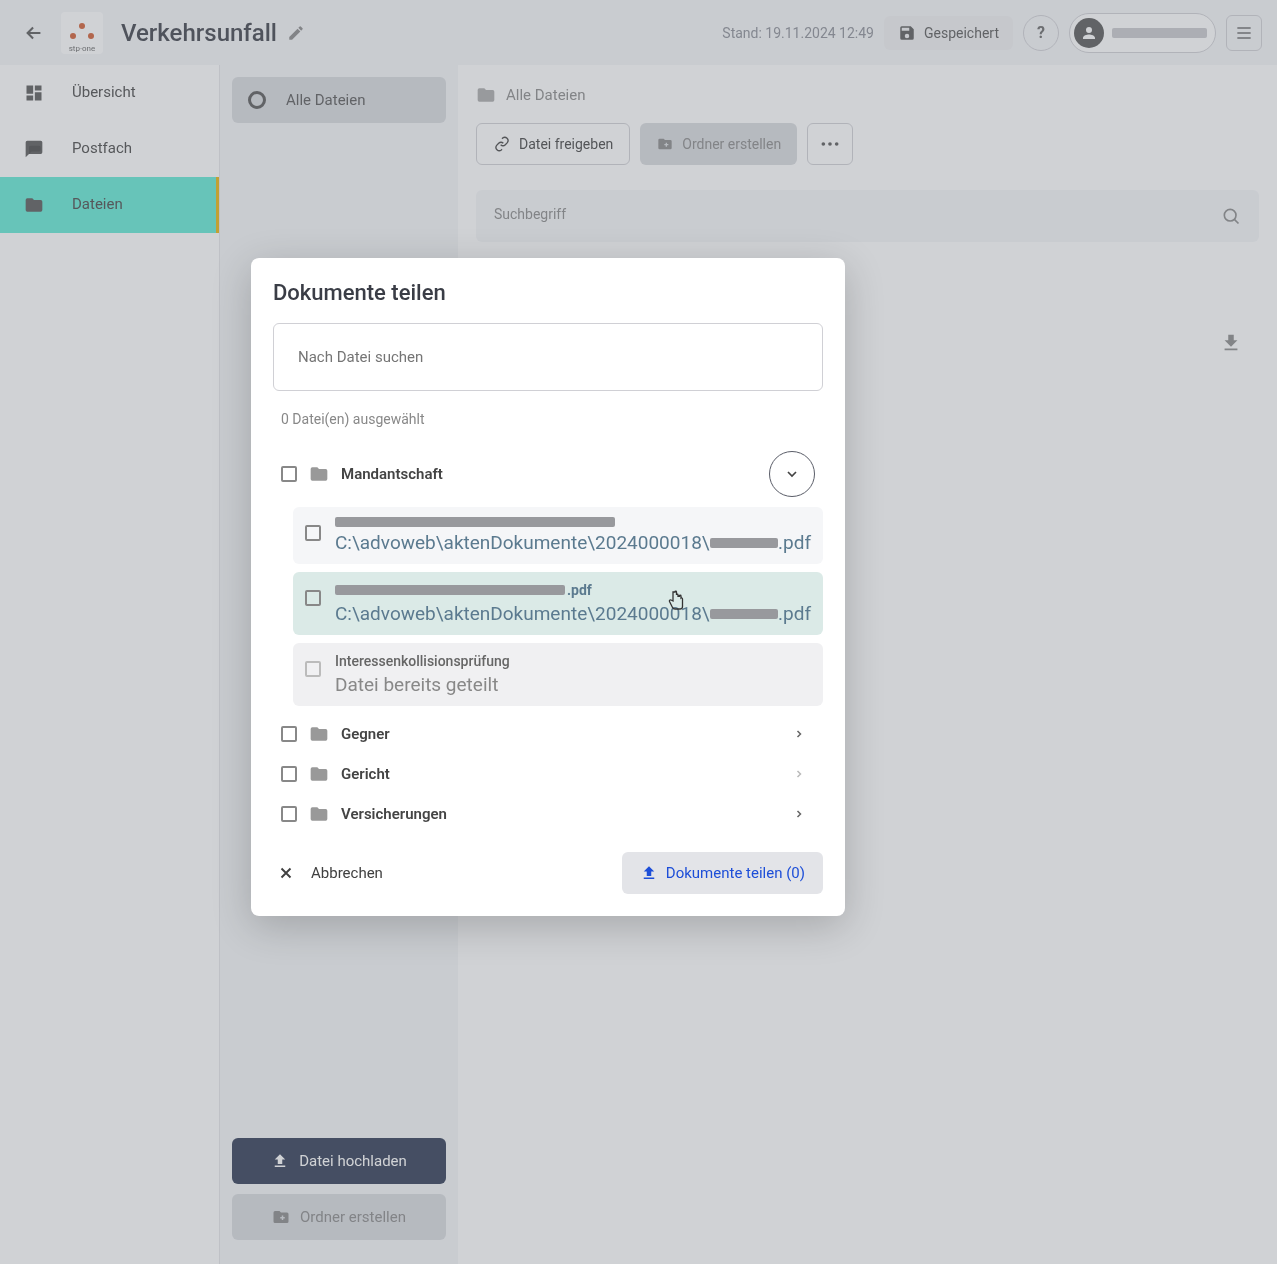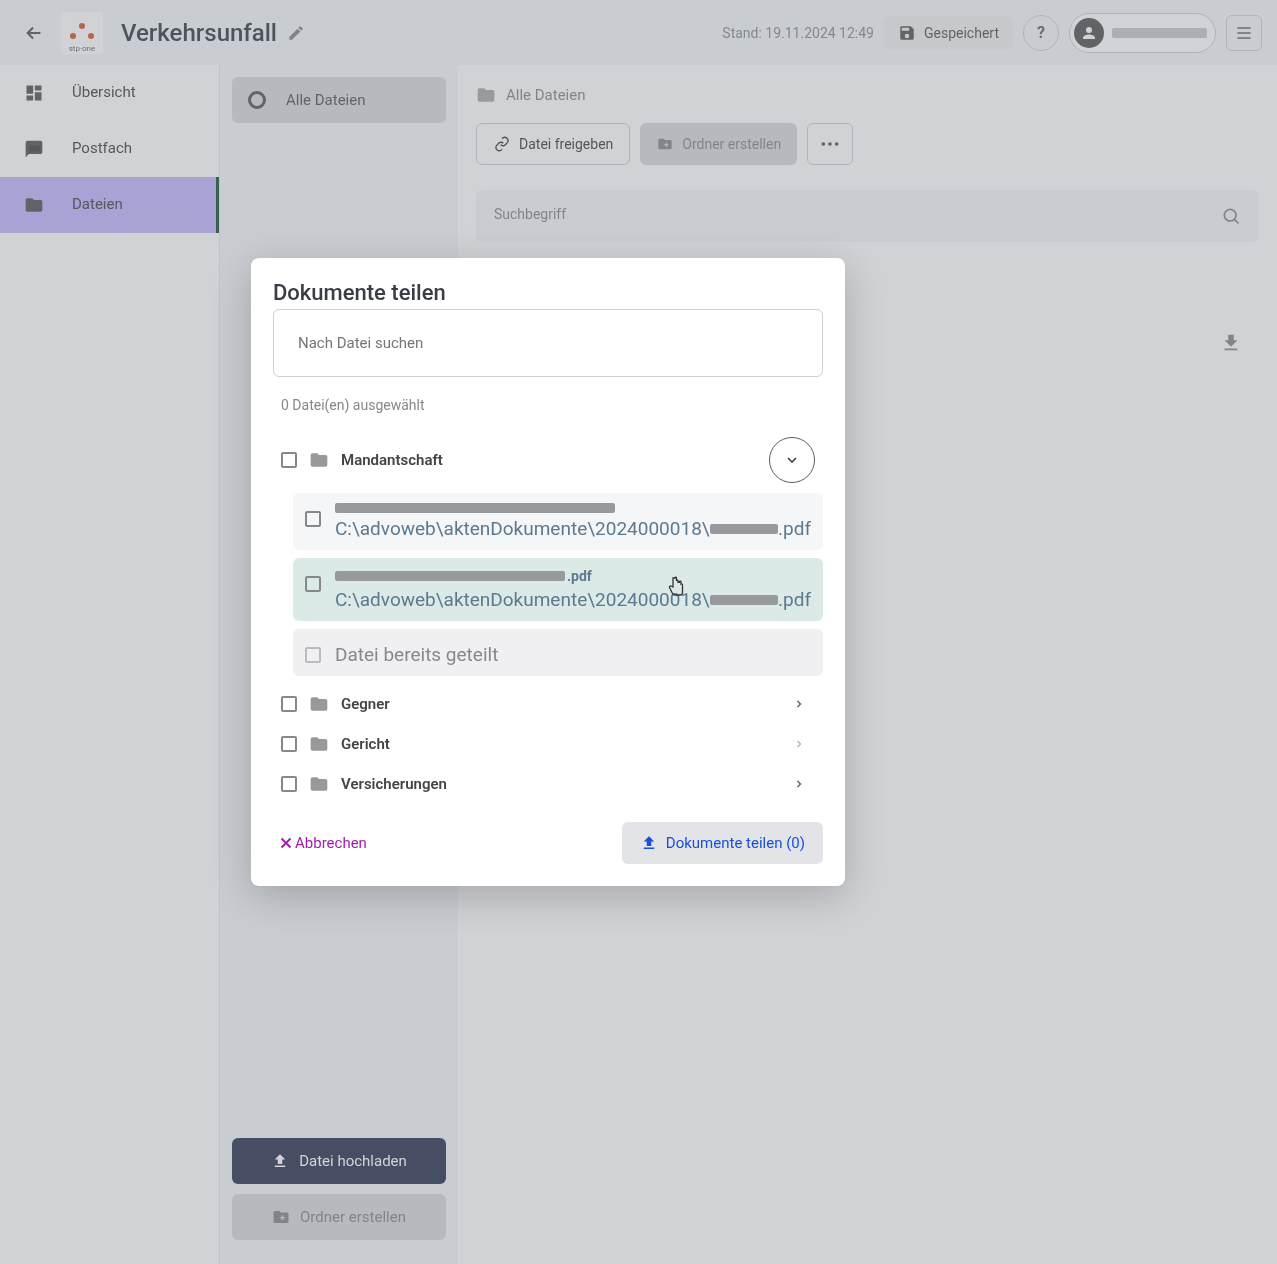--- a/index.html
+++ b/index.html
@@ -16,58 +16,58 @@
 .status-text{color:#8a8d95;font-size:14px}
 .save-chip{background:#f0f0f2;border-radius:6px;padding:8px 14px;display:flex;align-items:center;gap:8px;color:#555;font-size:14px}
 .help-btn{width:36px;height:36px;border-radius:50%;border:1px solid #d0d0d5;display:flex;align-items:center;justify-content:center;color:#666;font-weight:bold}
 .user-chip{background:#fff;border:1px solid #d0d0d5;border-radius:20px;padding:4px 8px 4px 4px;display:flex;align-items:center;gap:8px}
 .avatar{width:30px;height:30px;border-radius:50%;background:#555;display:flex;align-items:center;justify-content:center}
 .redact-bar{height:10px;background:#c8c8cc;border-radius:2px}
 .menu-btn{width:36px;height:36px;border-radius:6px;border:1px solid #d0d0d5;display:flex;align-items:center;justify-content:center;color:#666}
 .layout{display:flex;height:calc(100% - 65px)}
 .sidebar{width:220px;background:#fff;border-right:1px solid #e5e5e8}
 .nav-item{display:flex;align-items:flex-start;gap:28px;padding:18px 24px;color:#444;font-size:15px;cursor:pointer}
-.nav-item.active{border-right:3px solid #14532d;background:#c4b5fd}
+.nav-item.active{border-right:3px solid #eab308;background:#5eead4}
 .nav-icon{width:20px;color:#555}
 .col2{width:238px;background:#f5f6f8;display:flex;flex-direction:column;padding:12px;position:relative}
 .pill{display:flex;align-items:center;gap:20px;padding:14px 16px;border-radius:6px;color:#555;font-size:15px}
 .pill.active{background:#d8dade}
 .pill-icon{width:18px;height:18px;border:3px solid #555;border-radius:50%}
 .col2-bottom{margin-top:auto;display:flex;flex-direction:column;gap:10px;padding-bottom:12px}
 .btn-dark{background:#2a3550;color:#fff;border:none;border-radius:6px;padding:14px;font-size:15px;display:flex;align-items:center;justify-content:center;gap:10px;cursor:pointer}
 .btn-grey{background:#d8dade;color:#888;border:none;border-radius:6px;padding:14px;font-size:15px;display:flex;align-items:center;justify-content:center;gap:10px}
 .main{flex:1;background:#fff;padding:20px 18px}
 .breadcrumb{display:flex;align-items:center;gap:10px;color:#888;font-size:15px;margin-bottom:18px}
 .toolbar{display:flex;gap:10px;margin-bottom:25px}
 .btn-outline{background:#fff;border:1px solid #d0d0d5;border-radius:6px;padding:12px 16px;font-size:14px;color:#404040;display:flex;align-items:center;gap:8px;cursor:pointer}
 .btn-disabled{background:#d8dade;border:none;border-radius:6px;padding:12px 16px;font-size:14px;color:#888;display:flex;align-items:center;gap:8px}
 .btn-more{background:#fff;border:1px solid #d0d0d5;border-radius:6px;width:46px;display:flex;align-items:center;justify-content:center;color:#555}
 .search-row{background:#f5f6f8;border-radius:6px;padding:16px 18px;display:flex;color:#888;font-size:14px}
 .search-row .mag{margin-left:auto}
 .download-row{position:absolute;right:35px;top:332px;color:#888}
 .overlay{position:absolute;inset:0;background:rgba(120,125,135,0.35)}
 .modal{position:absolute;left:251px;top:258px;width:594px;background:#fff;border-radius:8px;box-shadow:0 10px 40px rgba(0,0,0,0.2);padding:22px}
-.modal h2{font-size:22px;font-weight:500;color:#3a3d46;margin-bottom:4px}
+.modal h2{font-size:22px;font-weight:500;color:#3a3d46;margin-bottom:18px}
 .modal-search{width:100%;border:1px solid #d0d0d5;border-radius:6px;padding:24px;font-size:15px;color:#666;outline:none}
 .sel-count{color:#888;font-size:14px;margin:20px 0 14px 8px}
 .folder-row{display:flex;align-items:center;gap:12px;padding:10px 8px;color:#444;font-size:15px}
 .checkbox{width:16px;height:16px;border:2px solid #888;border-radius:2px;flex-shrink:0}
 .folder-ic{color:#999}
 .chev-btn{margin-left:auto;width:46px;height:46px;border:1px solid #5a5d68;border-radius:50%;display:flex;align-items:center;justify-content:center;color:#444}
 .chev-simple{margin-left:auto;color:#666;padding:0 10px}
 .file-list{padding-left:20px}
 .file-row{background:#f5f6f8;border-radius:6px;padding:10px 12px;margin-bottom:8px;display:flex;align-items:flex-start;gap:14px;position:relative}
 .file-row.hover{background:#dbeae7}
 .file-row.disabled{background:#f0f0f2}
 .file-info{flex:1;min-width:0}
 .file-name{font-size:14px;color:#5b7a8f;display:flex;align-items:center;gap:2px}
 .file-path{font-size:19px;color:#5b7a8f;margin-top:4px;display:flex;align-items:center}
 .file-row.disabled .file-name,.file-row.disabled .file-path{color:#888}
 .modal-footer{display:flex;align-items:center;margin-top:18px}
-.cancel-btn{display:flex;align-items:flex-end;gap:0;color:#a21caf;font-size:15px;cursor:pointer;padding:4px}
+.cancel-btn{display:flex;align-items:flex-end;gap:16px;color:#404040;font-size:15px;cursor:pointer;padding:4px}
 .share-btn{margin-left:auto;background:#e3e4e8;color:#1d4ed8;border-radius:6px;padding:12px 18px;font-size:15px;display:flex;align-items:center;gap:8px}
 .cursor-pointer{position:absolute;pointer-events:none}
 svg{display:block}
 </style>
 </head>
 <body>
 
 <div class="header">
   <span class="back-arrow">
     <svg width="22" height="22" viewBox="0 0 24 24" fill="none" stroke="currentColor" stroke-width="2.2">
@@ -256,20 +256,21 @@
             <span>.pdf</span>
           </div>
       </div>
       <svg class="cursor-pointer" style="left:374px;top:18px" width="18" height="22" viewBox="0 0 18 22" fill="none" stroke="#333" stroke-width="1.3">
           <path d="M6 2v9l-2-1c-1-.5-2 .5-1.5 1.5l3 6c.5 1 1.5 1.5 2.5 1.5h5c1.5 0 2.5-1 2.5-2.5V9c0-1-1-1.5-1.5-1V6c0-1-1.5-1-1.5 0v1c0-1-1.5-1-1.5 0V5c0-1-1.5-1-1.5 0V2c0-1-1.5-1-1.5 0z"></path>
         </svg>
     </div>
     <div class="file-row disabled">
       <span class="checkbox" style="margin-top:8px;border-color:#bbb"></span>
       <div class="file-info">
+        <div class="file-name" style="color:#666;font-weight:500">Interessenkollisionsprüfung</div>
         <div class="file-path" style="color:#888">Datei bereits geteilt</div>
       </div>
     </div>
   </div>
 
   <div class="folder-row">
     <span class="checkbox"></span>
     <span class="folder-ic">
         <svg width="20" height="20" viewBox="0 0 24 24" fill="currentColor">
           <path d="M10 4H4a2 2 0 0 0-2 2v12a2 2 0 0 0 2 2h16a2 2 0 0 0 2-2V8a2 2 0 0 0-2-2h-8l-2-2z"></path>

